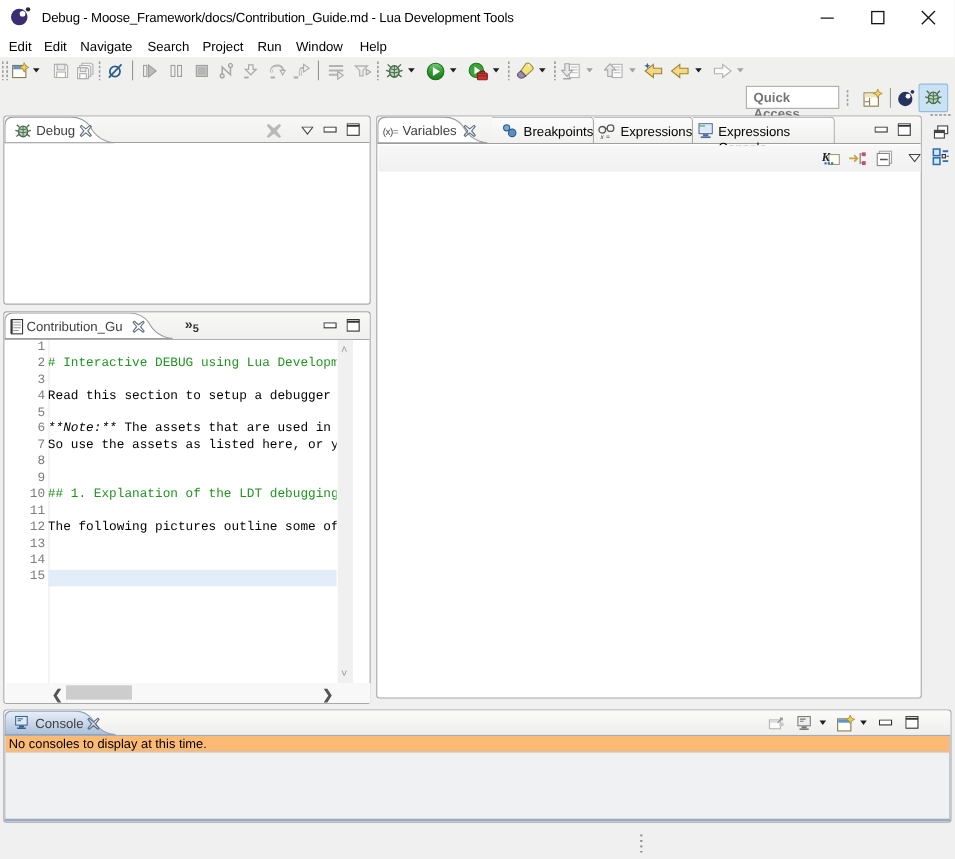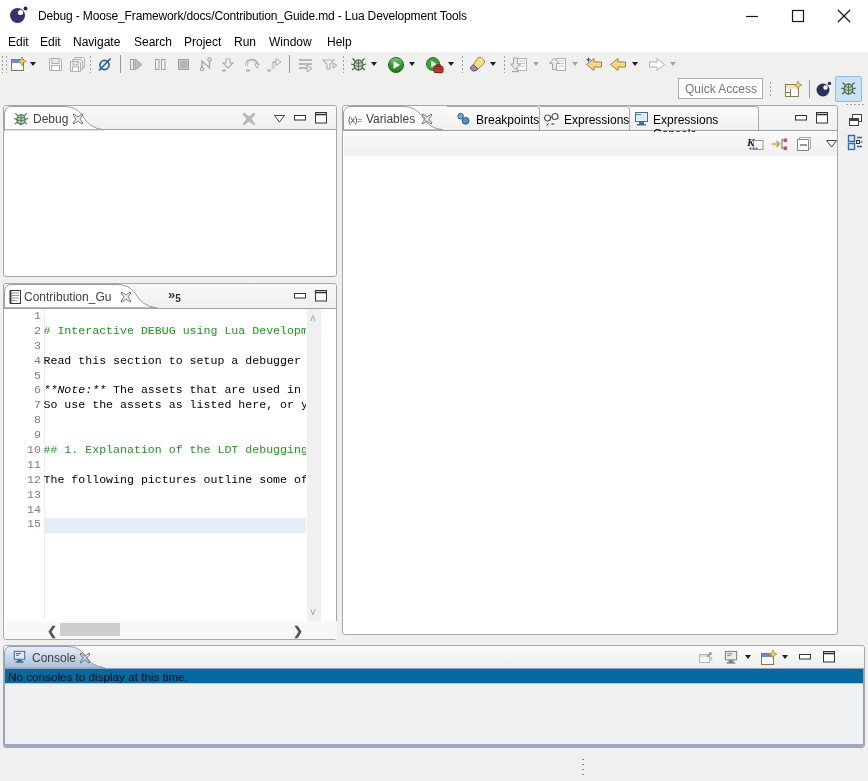--- a/index.html
+++ b/index.html
@@ -4,21 +4,21 @@
 <style>
 * { margin:0; padding:0; box-sizing:border-box; }
 html,body { width:868px; height:781px; overflow:hidden; }
 body { font-family:"Liberation Sans", sans-serif; background:#f0f0f0; position:relative; }
 .abs { position:absolute; }
 #titlebar { left:0; top:0; width:868px; height:31px; background:#ffffff; }
 #titletext { left:38px; top:9px; font-size:12px; color:#000; white-space:nowrap; letter-spacing:-0.15px; }
 #menubar { left:0; top:31px; width:868px; height:21px; background:#ffffff; font-size:12px; color:#000; }
 #menubar span { position:absolute; top:4px; }
 #toolbar { left:0; top:52px; width:868px; height:24px; background:#f0f0ee; }
-#row2 { left:0; top:76px; width:868px; height:27px; background:#f0f0ee; }
+#row2 { left:0; top:76px; width:868px; height:27px; background:#f0f0ee;font-weight:bold; }
 .grip { position:absolute; width:3px; top:3px; height:18px;
   background-image:radial-gradient(circle, #9f9f9f 1px, transparent 1.1px);
   background-size:3px 4px; background-repeat:repeat-y; }
 .vsep { position:absolute; width:1px; top:3px; height:18px; background:#969696; }
 .ti { position:absolute; top:4px; }
 .tdrop { position:absolute; top:10px; width:0; height:0; border-left:3.5px solid transparent; border-right:3.5px solid transparent; border-top:4px solid #1e1e1e; }
 .tdrop.dis { border-top-color:#a3a3a3; }
 #qa { left:678px; top:2px; width:85px; height:21px; background:#fff; border:1px solid #aaaaaa; font-size:12px; color:#757575; padding:3px 0 0 6px; }
 .panel { position:absolute; background:#ffffff; border:1px solid #a8a8a8; border-radius:3px; }
 .phead { position:absolute; left:0; top:0; right:0; height:24px; background:linear-gradient(#f8f8f7,#f0f0ee); border-bottom:1px solid #9f9f9f; border-radius:3px 3px 0 0; }
@@ -511,17 +511,17 @@
   <div class="tdrop" style="left:778px;top:9px"></div>
   <svg class="abs" style="left:795px;top:8px" width="13" height="8" viewBox="0 0 13 8">
     <rect x="0.5" y="0.5" width="11" height="4.5" fill="#fff" stroke="#333"></rect>
   </svg>
   <svg class="abs" style="left:819px;top:5px" width="13" height="12" viewBox="0 0 13 12">
     <rect x="0.5" y="0.5" width="11" height="10.5" fill="#fff" stroke="#333"></rect>
     <line x1="0.5" y1="2.5" x2="11.5" y2="2.5" stroke="#333" stroke-width="1.6"></line>
   </svg>
 
   <div class="abs" style="left:0px;top:22px;width:860px;height:79px;border:1px solid #8ea3bc;border-bottom:3px solid #9aa9c0;background:#f0f1f3;border-radius:0 0 2px 2px">
-    <div class="abs" style="left:0;top:0;width:858px;height:15px;background:#0369a1;border-bottom:1px solid #c8c8c8;font-size:11.7px;padding:1px 0 0 3px">No consoles to display at this time.</div>
+    <div class="abs" style="left:0;top:0;width:858px;height:15px;background:#fdba74;border-bottom:1px solid #c8c8c8;font-size:11.7px;padding:1px 0 0 3px">No consoles to display at this time.</div>
   </div>
 </div>
 
 <div class="abs" style="left:582px;top:757px;width:2px;height:18px;background-image:radial-gradient(circle,#8a8a8a 0.9px,transparent 1px);background-size:2px 5px;"></div>
 
 </body></html>

